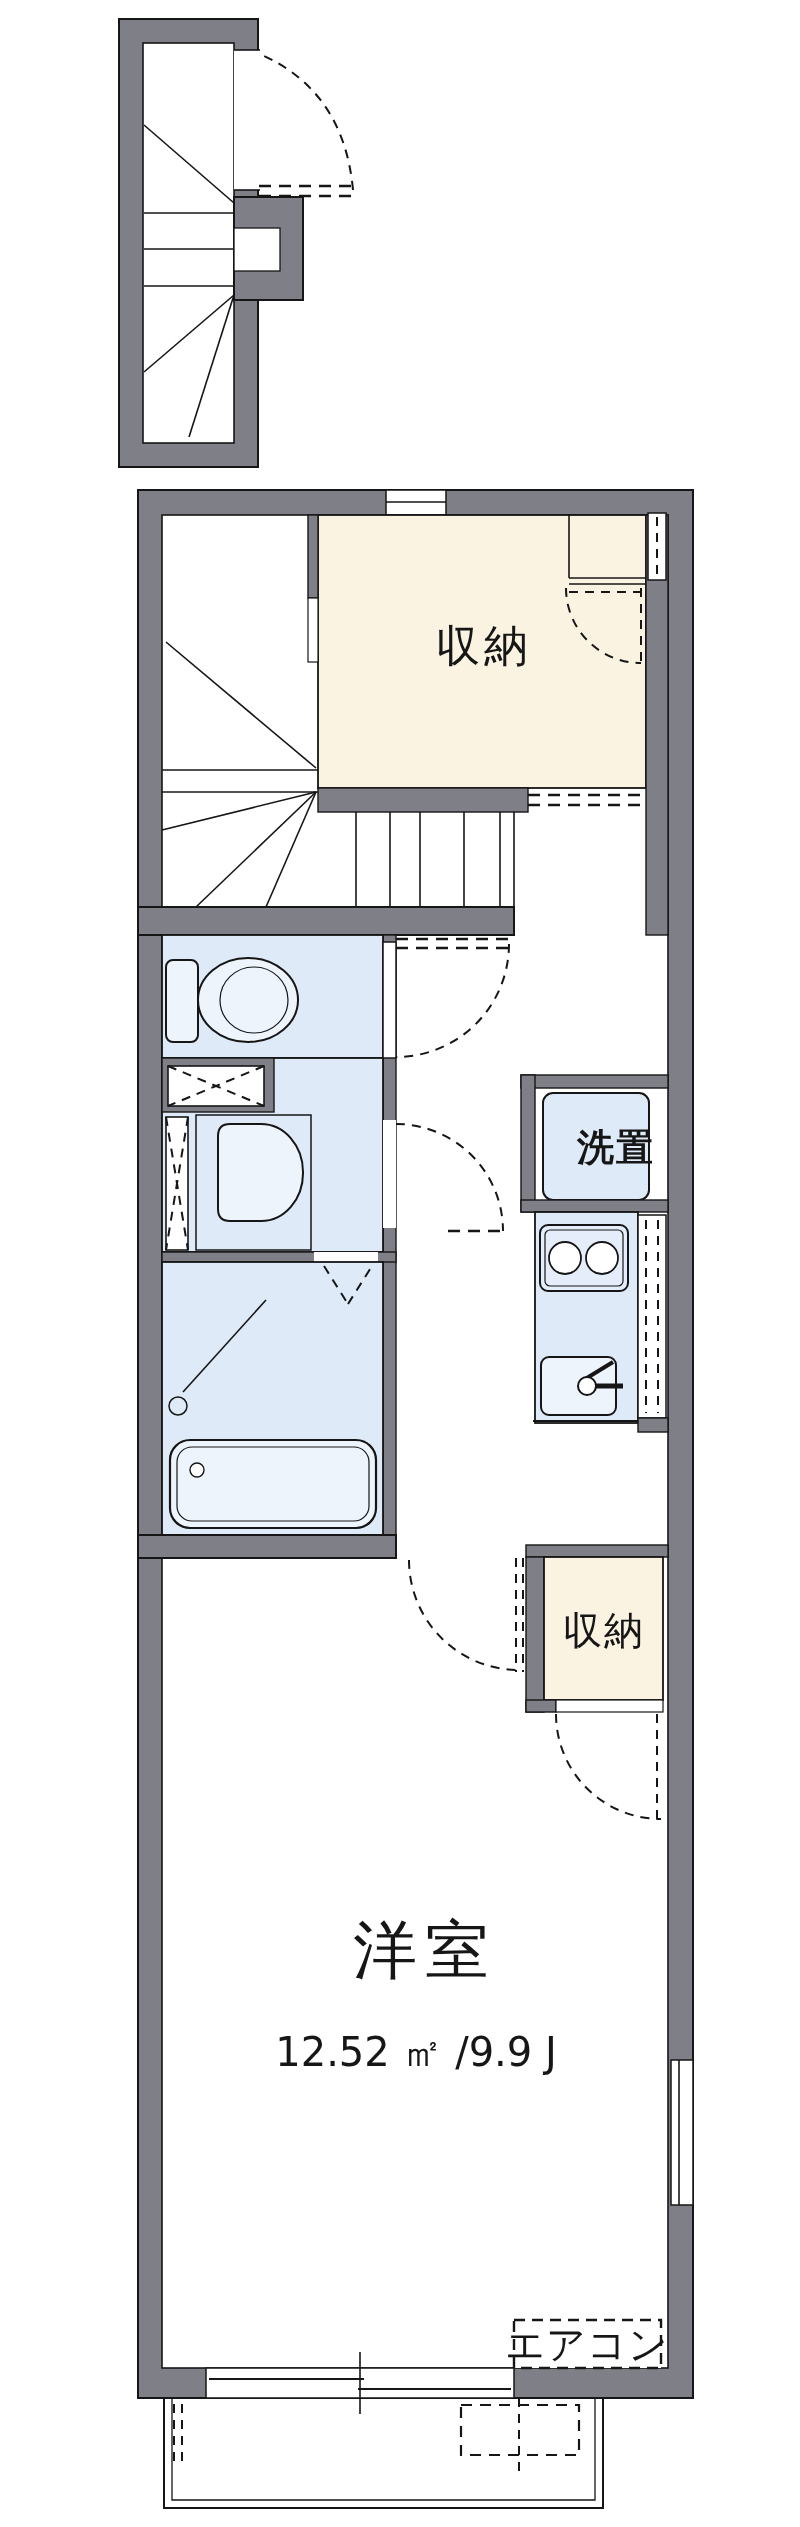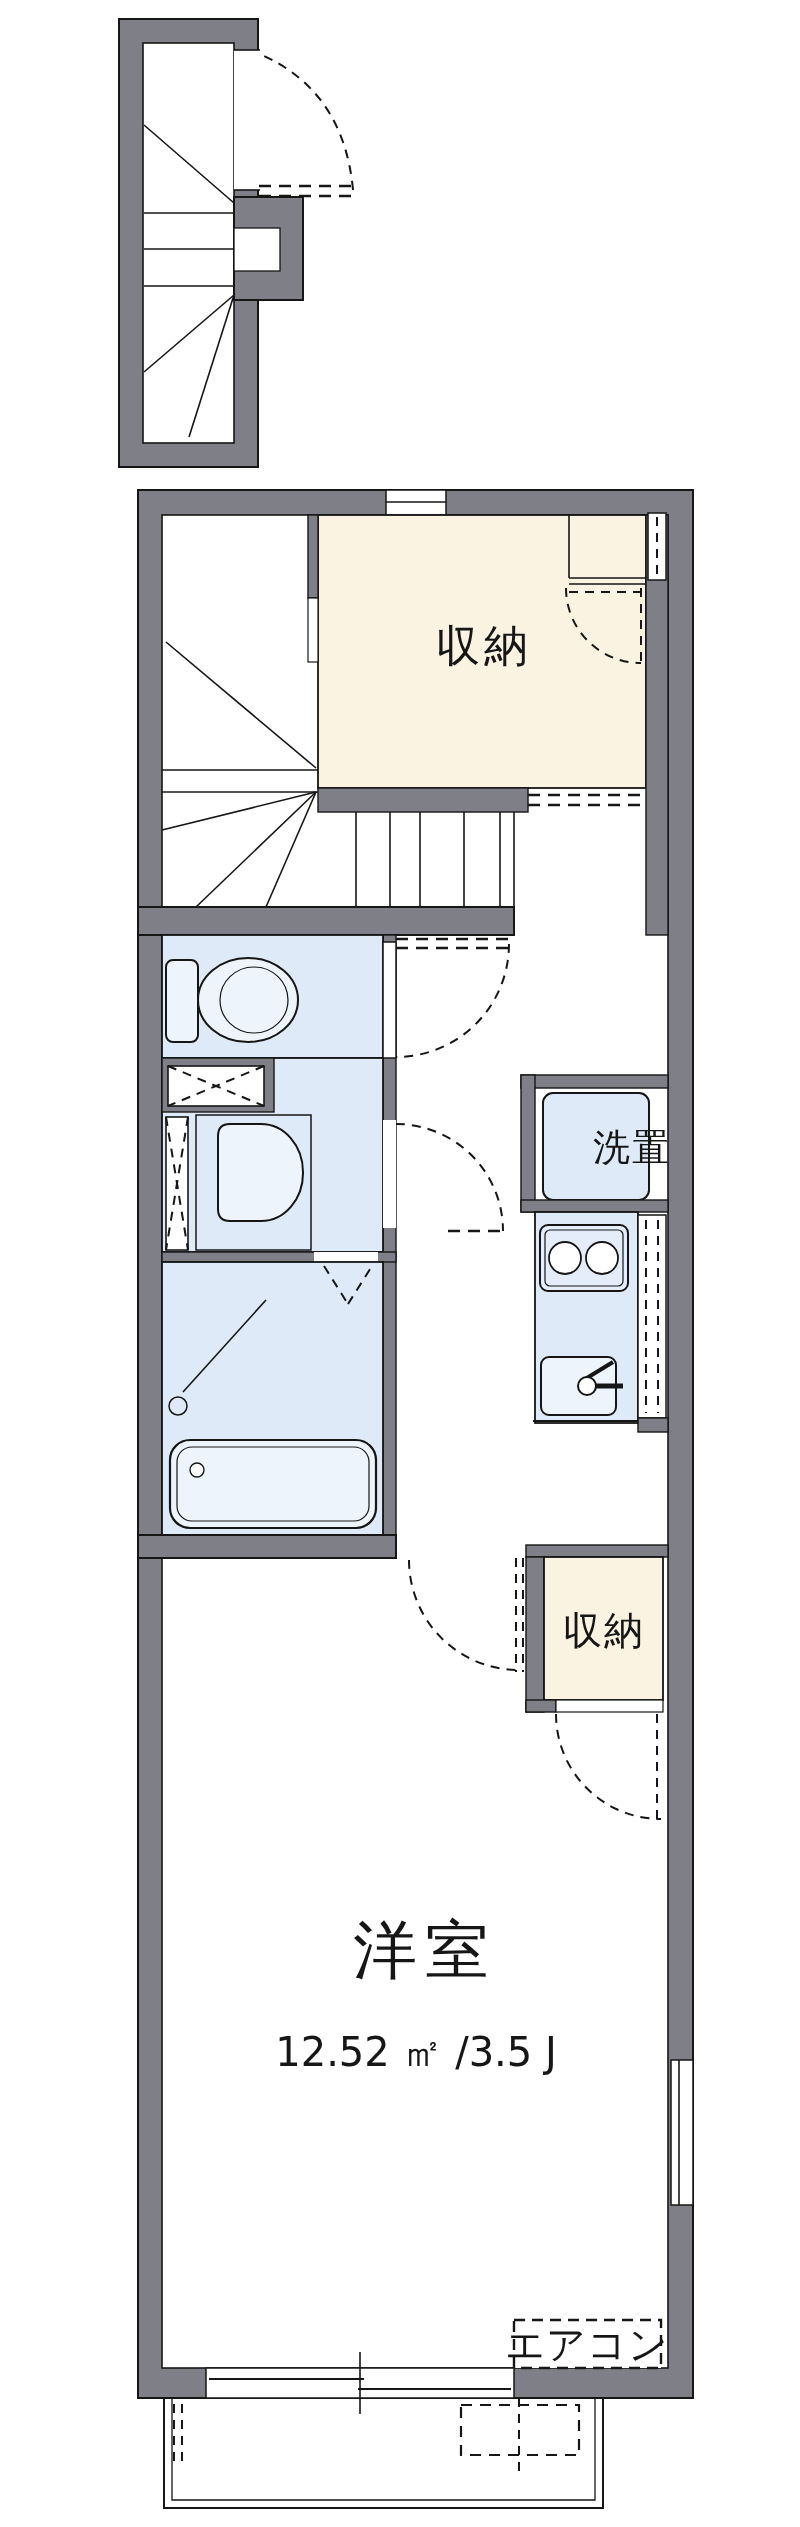--- a/index.html
+++ b/index.html
@@ -266,18 +266,18 @@
     <g>
       <rect x="445" y="2405" width="118" height="50" fill="none" stroke="var(--line)" stroke-width="2.2" stroke-dasharray="11 8"></rect>
       <line class="dash" x1="503" y1="2398" x2="503" y2="2478" stroke-dasharray="11 8"></line>
     </g>
     <line class="dash" x1="158" y1="2404" x2="158" y2="2468" stroke-dasharray="10 8"></line>
     <line class="dash" x1="166" y1="2404" x2="166" y2="2468" stroke-dasharray="10 8"></line>
   </g>
 </svg>
 
 <div class="label lbl-storage1" style="left:468px;top:646px;">収納</div>
-<div class="label lbl-laundry" style="left:616px;top:1147px;">洗置</div>
+<div class="label lbl-laundry" style="left:600px;top:1147px;font-weight:bold;">洗置</div>
 <div class="label lbl-storage2" style="left:588px;top:1630px;">収納</div>
 <div class="label lbl-room" style="left:409px;top:1950px;">洋室</div>
-<div class="label lbl-area" style="left:400px;top:2052px;">12.52 ㎡ /3.5 J</div>
+<div class="label lbl-area" style="left:400px;top:2052px;">12.52 ㎡ /9.9 J</div>
 <div class="label lbl-aircon" style="left:571px;top:2344px;">エアコン</div>
 </div>
 
 </body></html>

